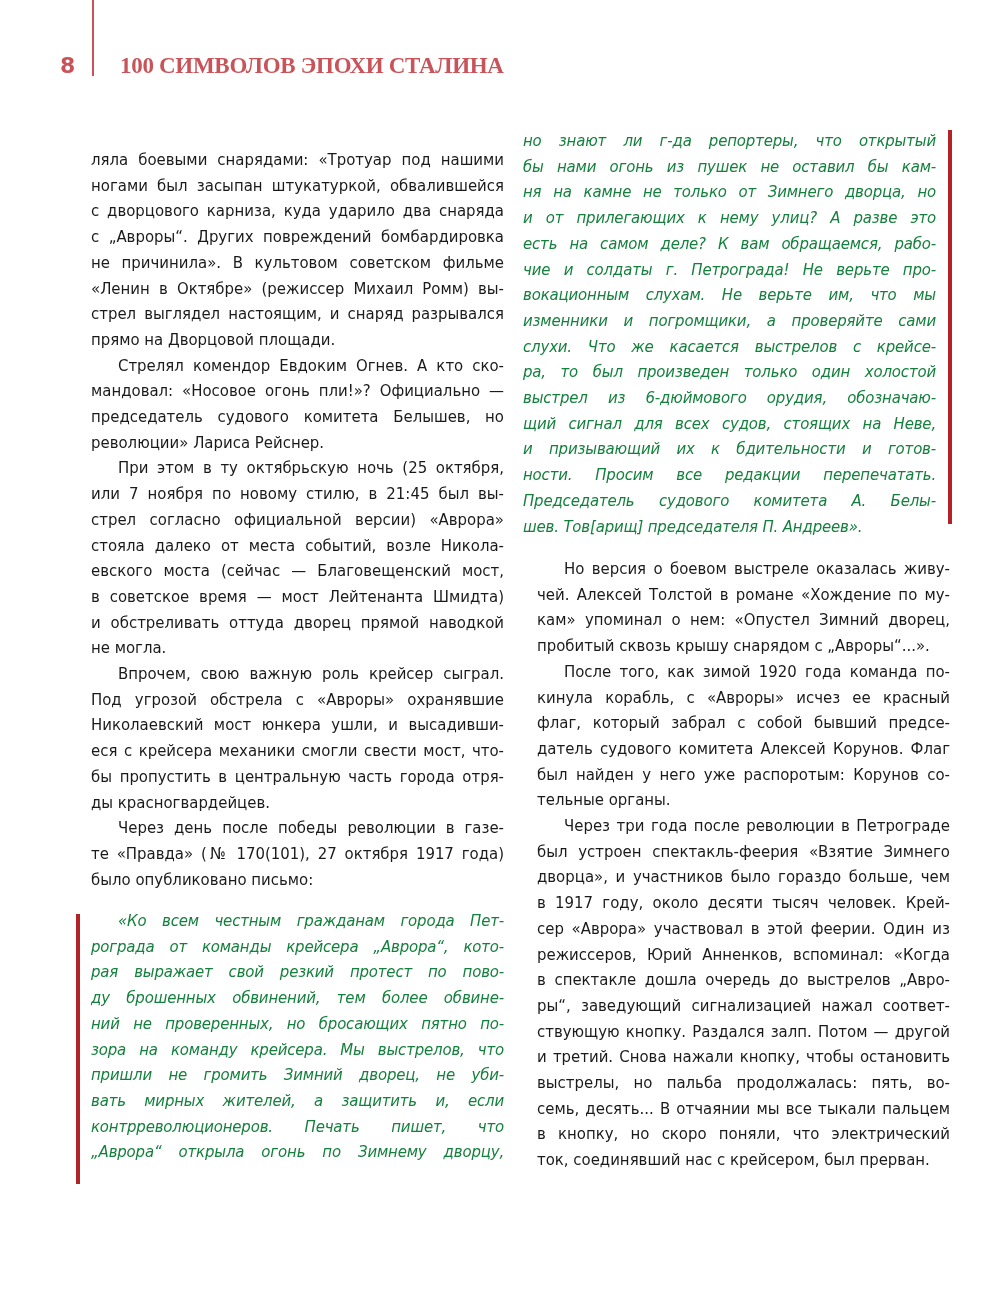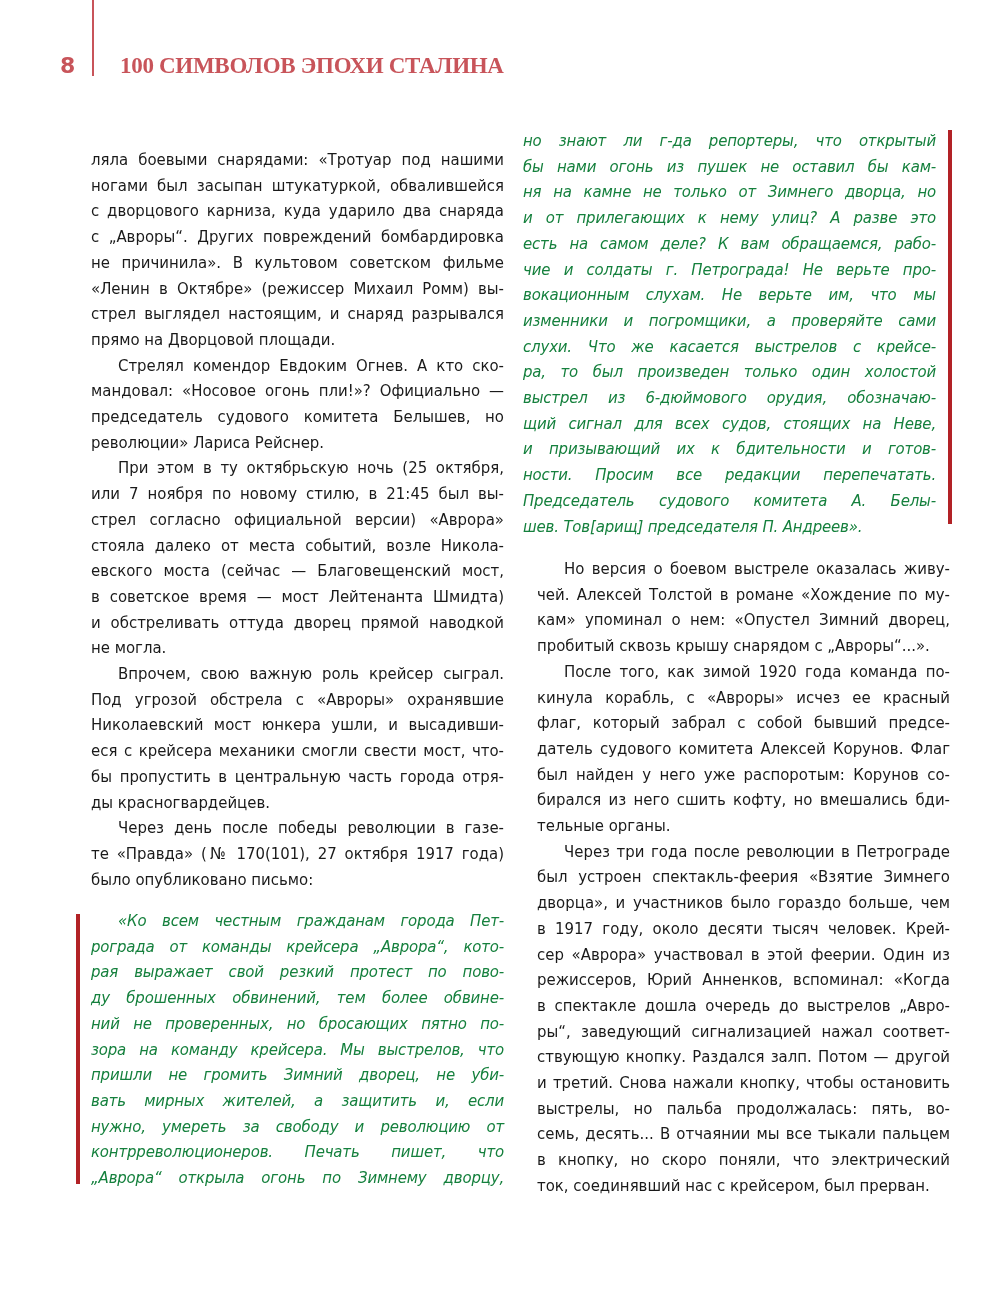--- a/index.html
+++ b/index.html
@@ -77,21 +77,20 @@
 <div class="quote-bar quote-bar-left"></div>
 <div class="col quote block-quote-left" id="left-quote">
     <span class="line ind">«Ко всем честным гражданам города Пет-</span>
     <span class="line">рограда от команды крейсера „Аврора“, кото-</span>
     <span class="line">рая выражает свой резкий протест по пово-</span>
     <span class="line">ду брошенных обвинений, тем более обвине-</span>
     <span class="line">ний не проверенных, но бросающих пятно по-</span>
     <span class="line">зора на команду крейсера. Мы выстрелов, что</span>
     <span class="line">пришли не громить Зимний дворец, не уби-</span>
     <span class="line">вать мирных жителей, а защитить и, если</span>
-    <span class="line">нужно, умереть за свободу и революцию от</span>
     <span class="line">контрреволюционеров. Печать пишет, что</span>
     <span class="line">„Аврора“ открыла огонь по Зимнему дворцу,</span>
   </div>
 
 <div class="quote-bar quote-bar-right"></div>
 <div class="col quote block-quote-right" id="right-quote">
     <span class="line">но знают ли г-да репортеры, что открытый</span>
     <span class="line">бы нами огонь из пушек не оставил бы кам-</span>
     <span class="line">ня на камне не только от Зимнего дворца, но</span>
     <span class="line">и от прилегающих к нему улиц? А разве это</span>
@@ -115,21 +114,20 @@
       <span class="line">чей. Алексей Толстой в романе «Хождение по му-</span>
       <span class="line">кам» упоминал о нем: «Опустел Зимний дворец,</span>
       <span class="line last">пробитый сквозь крышу снарядом с „Авроры“...».</span>
     </div>
     <div>
       <span class="line ind">После того, как зимой 1920 года команда по-</span>
       <span class="line">кинула корабль, с «Авроры» исчез ее красный</span>
       <span class="line">флаг, который забрал с собой бывший предсе-</span>
       <span class="line">датель судового комитета Алексей Корунов. Флаг</span>
       <span class="line">был найден у него уже распоротым: Корунов со-</span>
-      <span class="line">бирался из него сшить кофту, но вмешались бди-</span>
       <span class="line last">тельные органы.</span>
     </div>
     <div>
       <span class="line ind">Через три года после революции в Петрограде</span>
       <span class="line">был устроен спектакль-феерия «Взятие Зимнего</span>
       <span class="line">дворца», и участников было гораздо больше, чем</span>
       <span class="line">в 1917 году, около десяти тысяч человек. Крей-</span>
       <span class="line">сер «Аврора» участвовал в этой феерии. Один из</span>
       <span class="line">режиссеров, Юрий Анненков, вспоминал: «Когда</span>
       <span class="line">в спектакле дошла очередь до выстрелов „Авро-</span>

